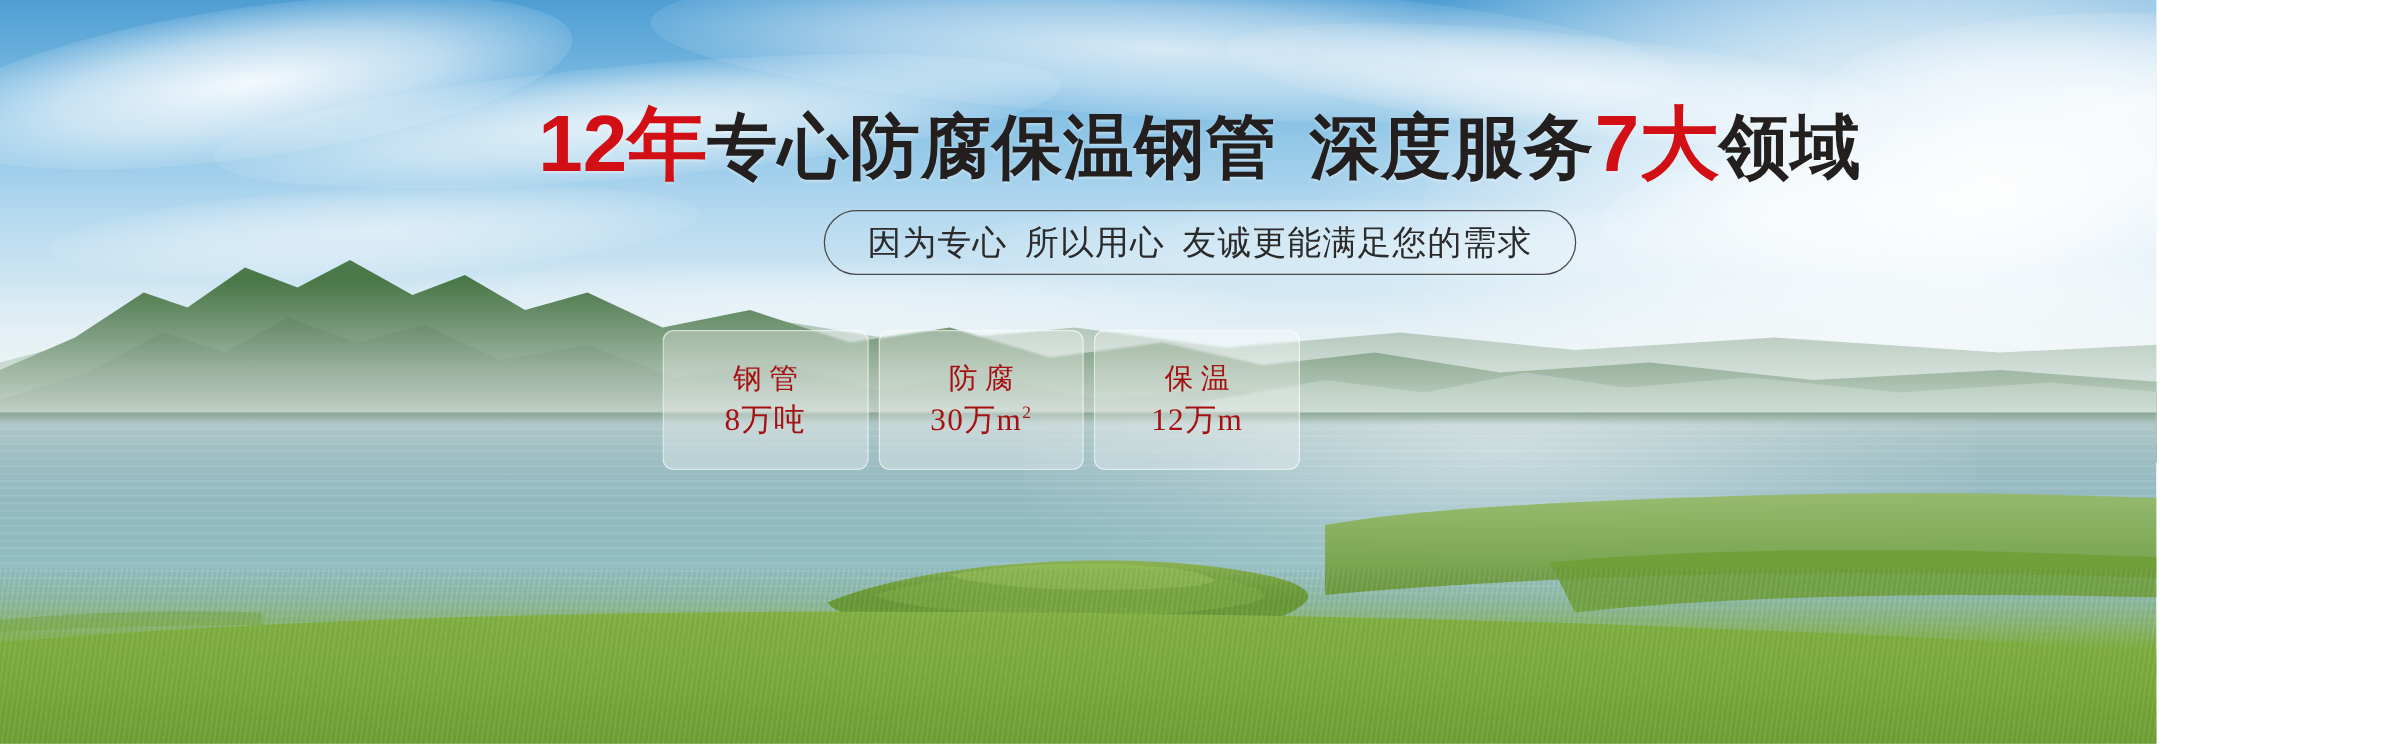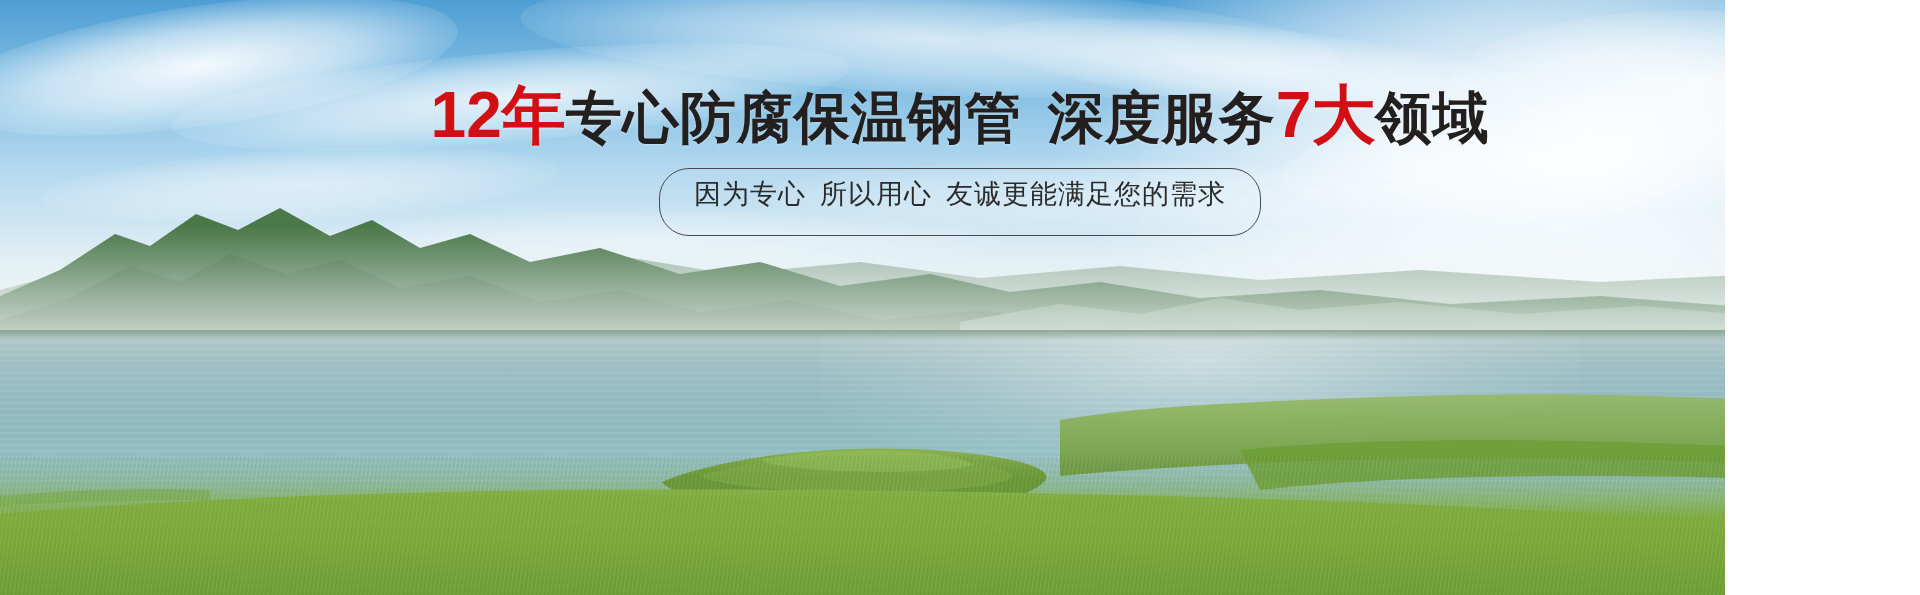--- a/index.html
+++ b/index.html
@@ -194,21 +194,21 @@
   .pill-wrap {
     position: absolute;
     left: 0; top: 168px;
     width: 1920px;
     text-align: center;
   }
   .pill {
     display: inline-block;
     border: 1px solid #4a4a4a;
     border-radius: 30px;
-    padding: 9px 34px 25px;
+    padding: 9px 34px 9px;
     font-size: 27px;
     color: #2b2b2b;
     letter-spacing: 1px;
     white-space: nowrap;
     background: transparent;
     line-height: 1.2;
   }
   .pill .sp { display: inline-block; width: 14px; }
 
   
@@ -372,14 +372,28 @@
   <div class="headline">
     <span class="num">12</span><span class="num">年</span><span>专心防腐保温钢管</span><span class="gap"></span><span>深度服务</span><span class="num">7</span><span class="num">大</span><span>领域</span>
   </div>
 
   <div class="pill-wrap">
     <div class="pill">
       <span>因为专心</span><span class="sp"></span><span>所以用心</span><span class="sp"></span><span>友诚更能满足您的需求</span>
     </div>
   </div>
 
+  <div class="cards">
+    <div class="card">
+      <div class="card-label">钢管</div>
+      <div class="card-value"><span>8万吨</span></div>
+    </div>
+    <div class="card">
+      <div class="card-label">防腐</div>
+      <div class="card-value"><span>30万m</span><sup>2</sup></div>
+    </div>
+    <div class="card">
+      <div class="card-label">保温</div>
+      <div class="card-value"><span>12万m</span></div>
+    </div>
+  </div>
 
 </div>
 
 </body></html>

